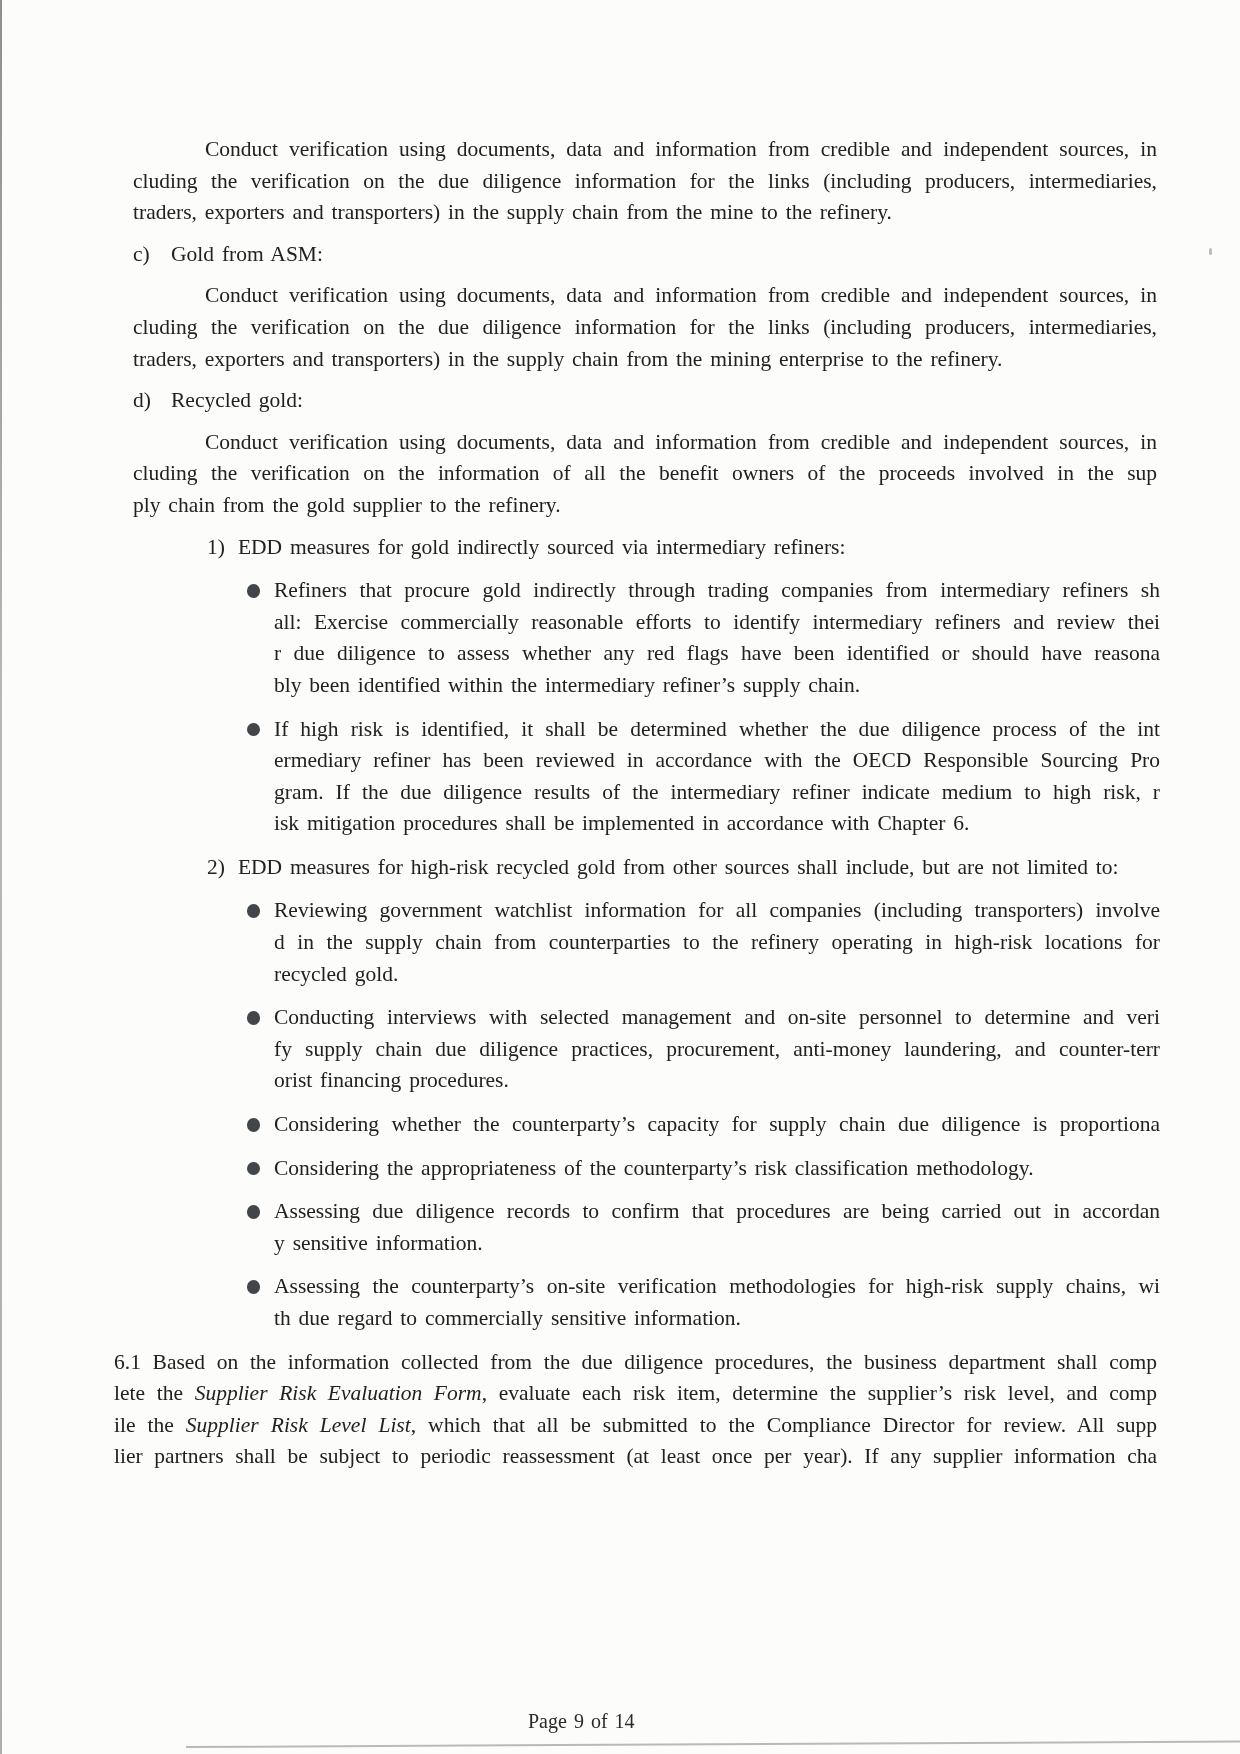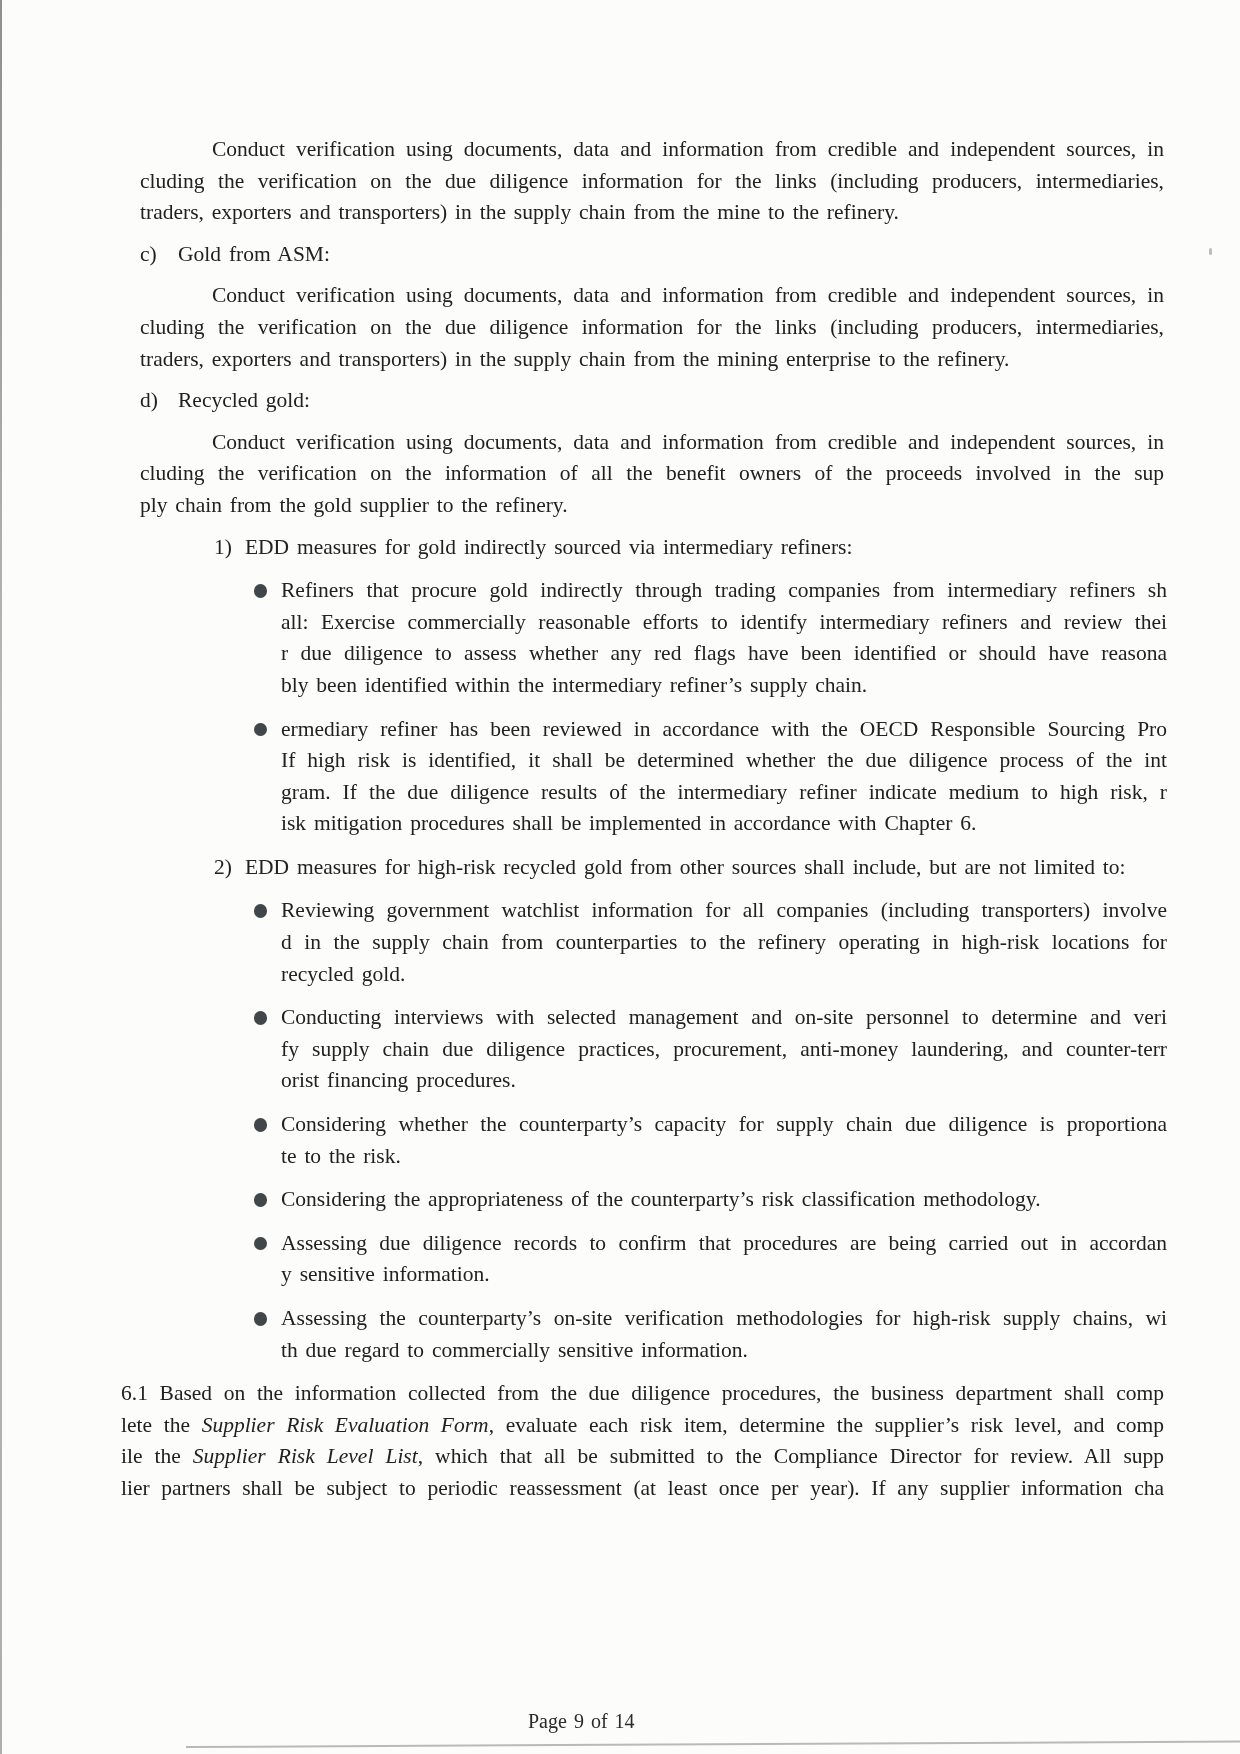--- a/index.html
+++ b/index.html
@@ -8,21 +8,21 @@
     position:relative;
     width:1240px; height:1754px;
     margin:0 auto;
     background:#fcfcfa;
     overflow:hidden;
     font-family:"Liberation Serif","DejaVu Serif",serif;
     font-size:21.5px;
     color:#212121;
     word-spacing:2.5px;
   }
-  .content { position:absolute; top:134px; left:9px; right:0; }
+  .content { position:absolute; top:134px; left:2px; right:0; }
   .line { line-height:31.6px; min-height:31.6px; text-align:left; }
   .line.just { text-align:justify; text-align-last:justify; word-spacing:normal; }
   .line.findent { text-indent:72px; }
 
   .block.para    { margin-left:131px; width:1024px; margin-bottom:10px; }
   .block.alpha   { margin-left:131px; width:1024px; margin-bottom:10px; }
   .block.num     { margin-left:205px; width:950px;  margin-bottom:12px; }
   .block.bullet  { margin-left:272px; width:886px;  margin-bottom:12px; position:relative; }
   .block.heading { margin-left:112px; width:1043px; margin-top:48px; margin-bottom:8px;
                    font-weight:bold; word-spacing:5px; }
@@ -90,22 +90,22 @@
       </div>
       <div class="block bullet">
         <span class="bullet-marker"></span>
         <div class="line just">Refiners that procure gold indirectly through trading companies from intermediary refiners sh</div>
         <div class="line just">all: Exercise commercially reasonable efforts to identify intermediary refiners and review thei</div>
         <div class="line just">r due diligence to assess whether any red flags have been identified or should have reasona</div>
         <div class="line">bly been identified within the intermediary refiner’s supply chain.</div>
       </div>
       <div class="block bullet">
         <span class="bullet-marker"></span>
+        <div class="line just">If high risk is identified, it shall be determined whether the due diligence process of the int</div>
         <div class="line just">ermediary refiner has been reviewed in accordance with the OECD Responsible Sourcing Pro</div>
-        <div class="line just">If high risk is identified, it shall be determined whether the due diligence process of the int</div>
         <div class="line just">gram. If the due diligence results of the intermediary refiner indicate medium to high risk, r</div>
         <div class="line">isk mitigation procedures shall be implemented in accordance with Chapter 6.</div>
       </div>
       <div class="block num">
         <div class="line"><span class="label-num">2)</span><span>EDD measures for high-risk recycled gold from other sources shall include, but are not limited to:</span></div>
       </div>
       <div class="block bullet">
         <span class="bullet-marker"></span>
         <div class="line just">Reviewing government watchlist information for all companies (including transporters) involve</div>
         <div class="line just">d in the supply chain from counterparties to the refinery operating in high-risk locations for</div>
@@ -113,21 +113,20 @@
       </div>
       <div class="block bullet">
         <span class="bullet-marker"></span>
         <div class="line just">Conducting interviews with selected management and on-site personnel to determine and veri</div>
         <div class="line just">fy supply chain due diligence practices, procurement, anti-money laundering, and counter-terr</div>
         <div class="line">orist financing procedures.</div>
       </div>
       <div class="block bullet">
         <span class="bullet-marker"></span>
         <div class="line just">Considering whether the counterparty’s capacity for supply chain due diligence is proportiona</div>
-        <div class="line">te to the risk.</div>
       </div>
       <div class="block bullet">
         <span class="bullet-marker"></span>
         <div class="line">Considering the appropriateness of the counterparty’s risk classification methodology.</div>
       </div>
       <div class="block bullet">
         <span class="bullet-marker"></span>
         <div class="line just">Assessing due diligence records to confirm that procedures are being carried out in accordan</div>
         <div class="line">y sensitive information.</div>
       </div>

